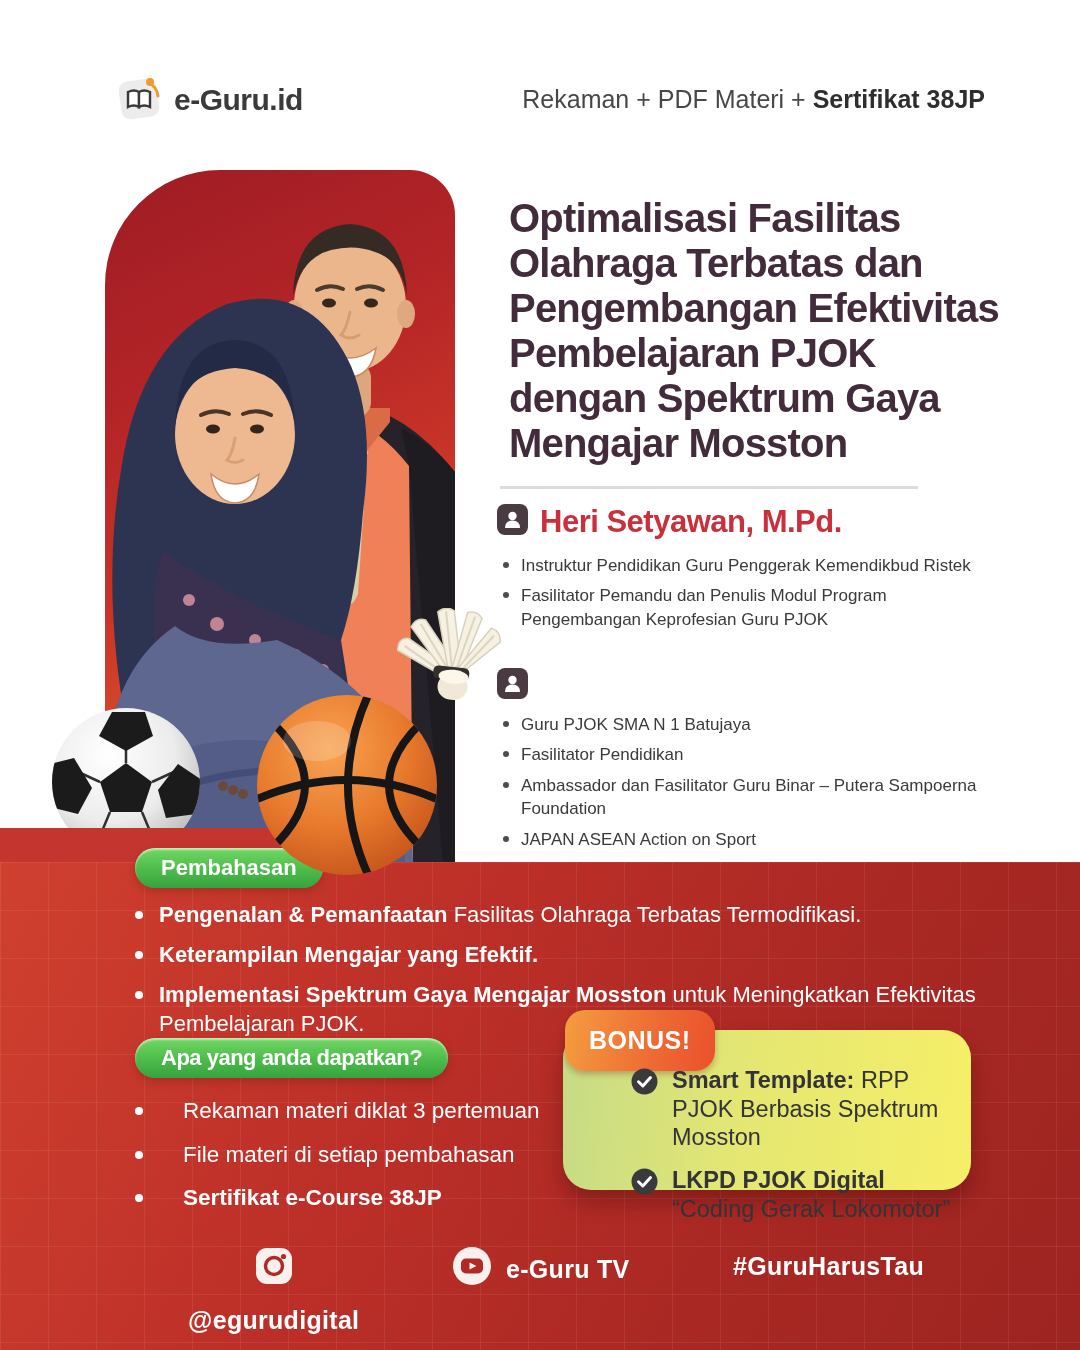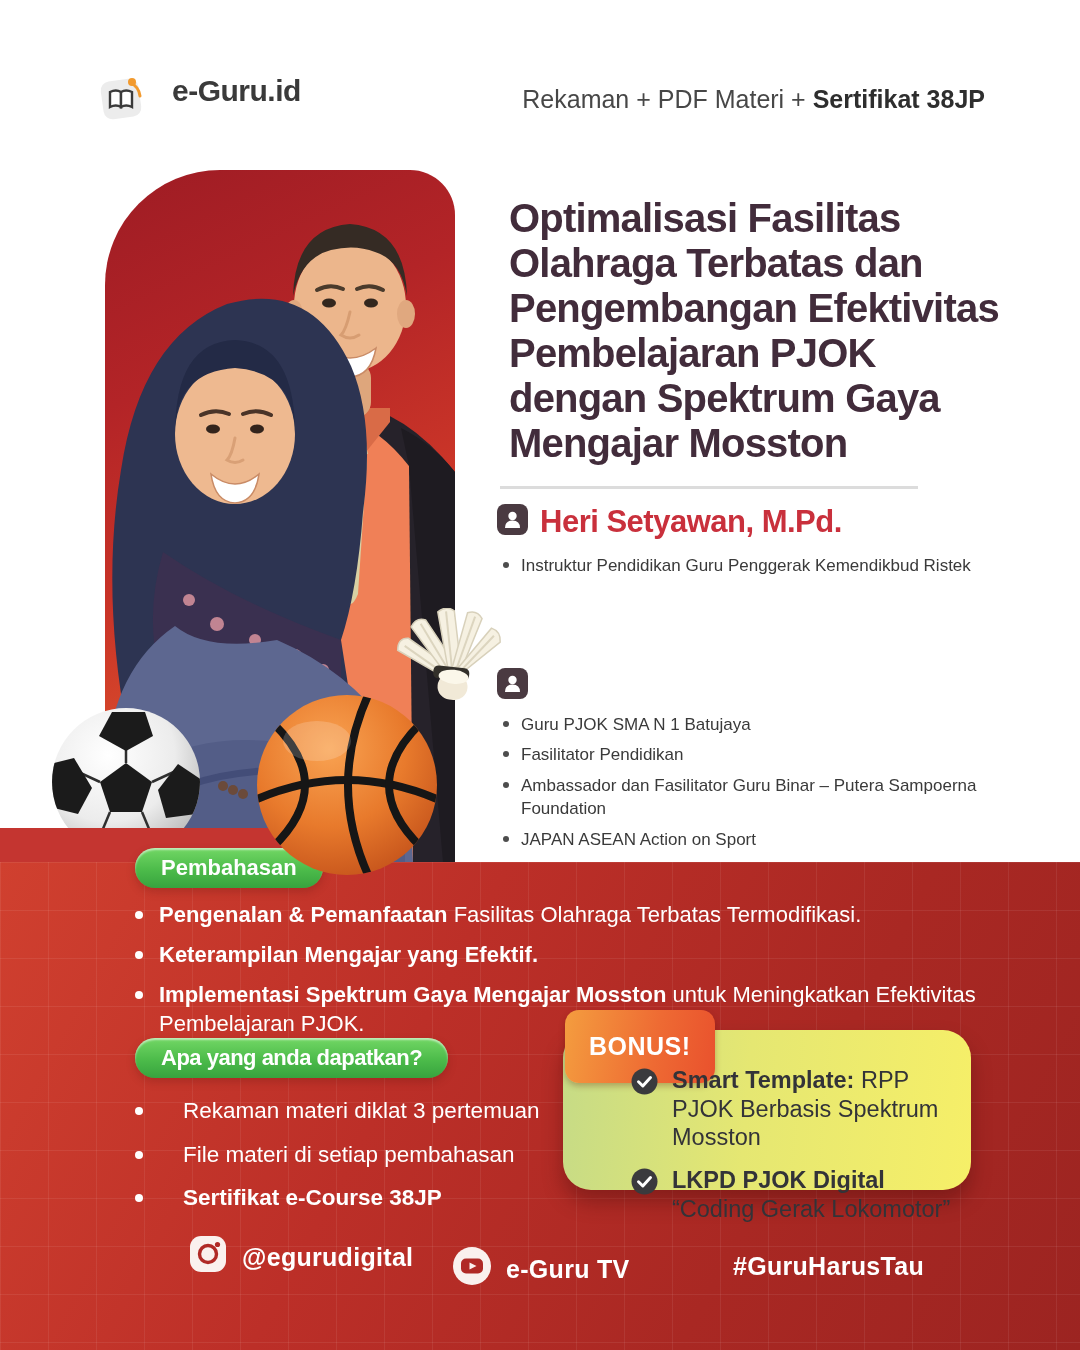--- a/index.html
+++ b/index.html
@@ -1,20 +1,20 @@
 <!DOCTYPE html>
 <html><head>
 <meta charset="utf-8">
 <style>
   html,body{margin:0;padding:0;}
   body{width:1080px;height:1350px;background:#ffffff;font-family:"Liberation Sans",sans-serif;position:relative;overflow:hidden;}
 
   
   .header{position:absolute;left:0;top:0;width:1080px;height:150px;}
-  .logo{position:absolute;left:98px;top:74px;display:flex;gap:26px;}
+  .logo{position:absolute;left:116px;top:74px;display:flex;align-items:center;gap:10px;}
   .logo-text{font-size:30px;font-weight:700;color:#3a3a3a;letter-spacing:-0.5px;}
   .tagline{position:absolute;right:95px;top:85px;font-size:25px;color:#474747;}
   .tagline b{color:#2e2e2e;}
 
   
   .photo-card{position:absolute;left:105px;top:170px;width:350px;height:692px;
     border-radius:115px 45px 0 0;overflow:hidden;z-index:1;
     background:linear-gradient(155deg,#9e1c24 0%,#b32427 28%,#c93428 52%,#df542c 76%,#ee7a34 100%);}
   .people{position:absolute;left:0;top:0;}
 
@@ -57,32 +57,32 @@
   .rlist li{display:flex;gap:16px;margin-bottom:11px;font-size:22px;line-height:1.32;}
   .rlist .dot{width:8px;height:8px;background:#fff;margin-top:11px;}
   .list-pembahasan{left:135px;top:38px;width:885px;}
   .list-benefits{left:135px;top:234px;width:430px;}
   .list-benefits li{margin-bottom:14px;font-size:22.5px;gap:40px;}
 
   
   .bonus-card{position:absolute;left:563px;top:168px;width:408px;height:160px;border-radius:28px;
     background:linear-gradient(95deg,#c6db86 0%,#e5e772 45%,#f6ef68 100%);
     box-shadow:0 12px 20px rgba(60,10,8,0.35);}
-  .bonus-badge{position:absolute;left:2px;top:-20px;border-radius:14px;padding:22px 24px;
+  .bonus-badge{position:absolute;left:2px;top:-20px;border-radius:20px;padding:16px 24px;
     font-size:25px;font-weight:800;color:#fff;letter-spacing:0.5px;
     background:linear-gradient(100deg,#f49d3f 0%,#ee6a33 60%,#e9512d 100%);
     box-shadow:0 3px 6px rgba(90,20,10,0.3);}
   .bonus-items{position:absolute;left:68px;top:36px;width:330px;}
   .bonus-item{display:flex;gap:14px;margin-bottom:14px;font-size:23.5px;line-height:1.22;color:#333338;}
   .bonus-item .check{flex:0 0 auto;margin-top:2px;}
 
   
   .footer-item{position:absolute;display:flex;align-items:center;gap:14px;color:#fff;
     font-size:25px;font-weight:700;letter-spacing:0.3px;}
-  .f-ig{left:188px;top:372px;}
+  .f-ig{left:188px;top:384px;flex-direction:column;}
   .f-yt{left:452px;top:384px;}
   .f-tag{left:733px;top:390px;font-size:25px;}
 </style>
 </head>
 <body>
 
 <div class="header">
   <div class="logo">
     <span>
       <svg width="48" height="48" viewBox="0 0 48 48">
@@ -339,20 +339,24 @@
           <path d="M3 19 Q3 11.5 10.5 11.5 Q18 11.5 18 19 Z" fill="#fff"></path>
         </svg>
     </span>
     <span class="speaker-name">Heri Setyawan, M.Pd.</span>
   </div>
   <ul class="blist">
     <li>
         <span class="dot"></span>
         <span>Instruktur Pendidikan Guru Penggerak Kemendikbud Ristek</span>
       </li>
+    <li>
+        <span class="dot"></span>
+        <span>Fasilitator Pemandu dan Penulis Modul Program Pengembangan Keprofesian Guru PJOK</span>
+      </li>
   </ul>
 </section>
 
 <section class="speaker" style="top:668px;">
   <div class="speaker-head">
     <span class="person-badge">
       <svg width="21" height="21" viewBox="0 0 21 21">
           <circle cx="10.5" cy="7" r="4.2" fill="#fff"></circle>
           <path d="M3 19 Q3 11.5 10.5 11.5 Q18 11.5 18 19 Z" fill="#fff"></path>
         </svg>

